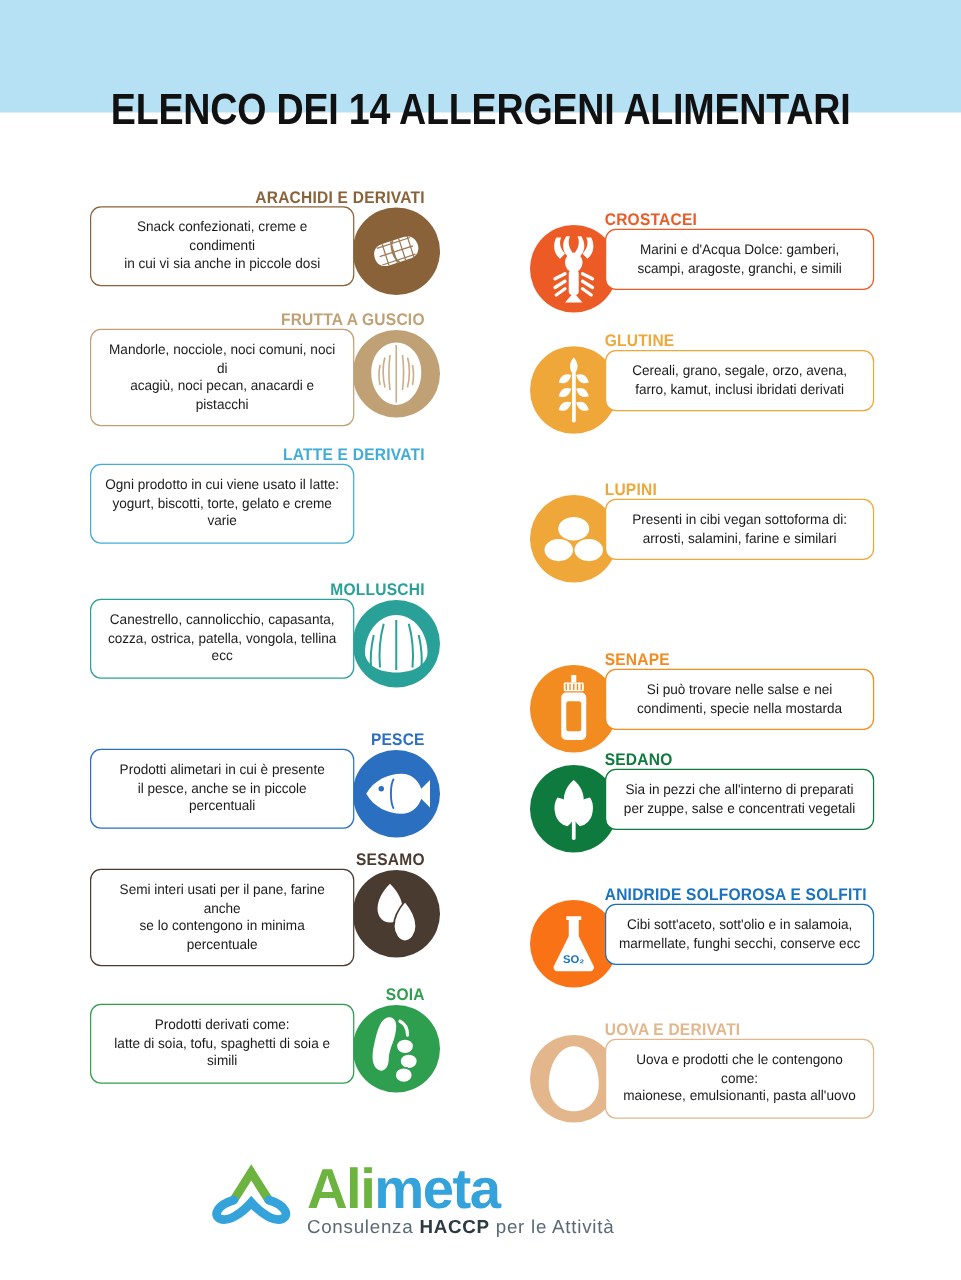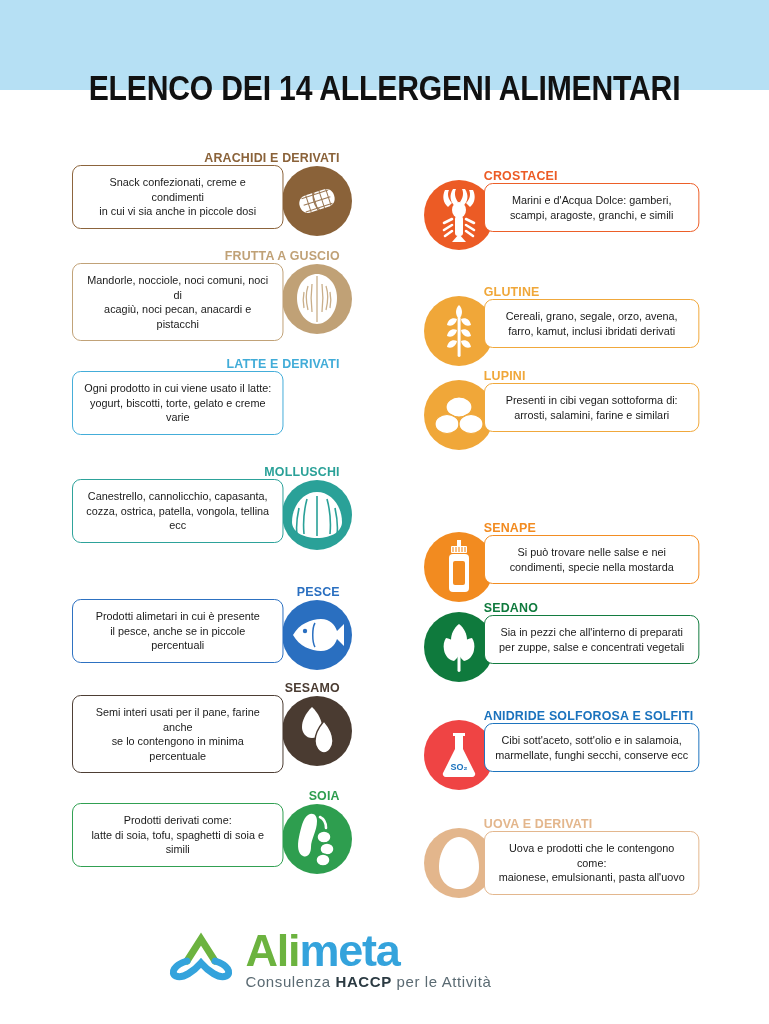--- a/index.html
+++ b/index.html
@@ -232,39 +232,39 @@
           <path d="M17 33l-8 4M17 39l-8 5M17 45l-7 5M31 33l8 4M31 39l8 5M31 45l7 5" stroke="#ffffff" stroke-width="2.6" stroke-linecap="round"></path>
         </g>
           </svg>
         </div>
         <div class="head" style="color: rgb(236, 91, 37);">CROSTACEI</div>
         <div class="box" style="border-color: rgb(236, 91, 37);">
           <div>Marini e d'Acqua Dolce: gamberi,</div>
           <div>scampi, aragoste, granchi, e simili</div>
         </div>
       </div>
-      <div class="item" style="position: absolute; top: 284px; left: 0px; width: 100%;">
+      <div class="item" style="position: absolute; top: 265px; left: 0px; width: 100%;">
         <div class="circle" style="background: rgb(240, 167, 57);">
           <svg width="38" height="56" viewBox="0 0 38 56">
         <g fill="#ffffff">
           <path d="M19 2c4 4 4 10 0 14-4-4-4-10 0-14z"></path>
           <path d="M17 16c-5-2-9 1-10 6 5 2 9-1 10-6zM21 16c5-2 9 1 10 6-5 2-9-1-10-6z"></path>
           <path d="M17 27c-5-2-9 1-10 6 5 2 9-1 10-6zM21 27c5-2 9 1 10 6-5 2-9-1-10-6z"></path>
           <path d="M17 38c-5-2-9 1-10 6 5 2 9-1 10-6zM21 38c5-2 9 1 10 6-5 2-9-1-10-6z"></path>
           <rect x="17.6" y="14" width="3" height="40" rx="1.4"></rect>
         </g>
           </svg>
         </div>
         <div class="head" style="color: rgb(240, 167, 57);">GLUTINE</div>
         <div class="box" style="border-color: rgb(240, 167, 57);">
           <div>Cereali, grano, segale, orzo, avena,</div>
           <div>farro, kamut, inclusi ibridati derivati</div>
         </div>
       </div>
-      <div class="item" style="position: absolute; top: 368px; left: 0px; width: 100%;">
+      <div class="item" style="position: absolute; top: 384px; left: 0px; width: 100%;">
         <div class="circle" style="background: rgb(240, 167, 57);">
           <svg width="50" height="42" viewBox="0 0 50 42">
         <g fill="#ffffff" stroke="#f0a739" stroke-width="1.2">
           <ellipse cx="25" cy="13" rx="13" ry="10"></ellipse>
           <ellipse cx="13" cy="30" rx="12" ry="9.5"></ellipse>
           <ellipse cx="37" cy="30" rx="12" ry="9.5"></ellipse>
         </g>
           </svg>
         </div>
         <div class="head" style="color: rgb(240, 167, 57);">LUPINI</div>
@@ -304,21 +304,21 @@
         </g>
           </svg>
         </div>
         <div class="head" style="color: rgb(15, 122, 61);">SEDANO</div>
         <div class="box" style="border-color: rgb(15, 122, 61);">
           <div>Sia in pezzi che all'interno di preparati</div>
           <div>per zuppe, salse e concentrati vegetali</div>
         </div>
       </div>
       <div class="item" style="position: absolute; top: 708px; left: 0px; width: 100%;">
-        <div class="circle" style="background: #ef4444;">
+        <div class="circle" style="background: #f97316;">
           <svg width="44" height="50" viewBox="0 0 44 50">
         <path d="M16 3h12v3h-2v13l12 24a3 3 0 0 1-3 4H9a3 3 0 0 1-3-4l12-24V6h-2z" fill="#ffffff"></path>
         <text x="22" y="40" font-family="Liberation Sans, sans-serif" font-size="9" font-weight="700" fill="#1a72bd" text-anchor="middle">SO₂</text>
       </svg>
         </div>
         <div class="head" style="color: rgb(26, 114, 189);">ANIDRIDE SOLFOROSA E SOLFITI</div>
         <div class="box" style="border-color: rgb(26, 114, 189);">
           <div>Cibi sott'aceto, sott'olio e in salamoia,</div>
           <div>marmellate, funghi secchi, conserve ecc</div>
         </div>

